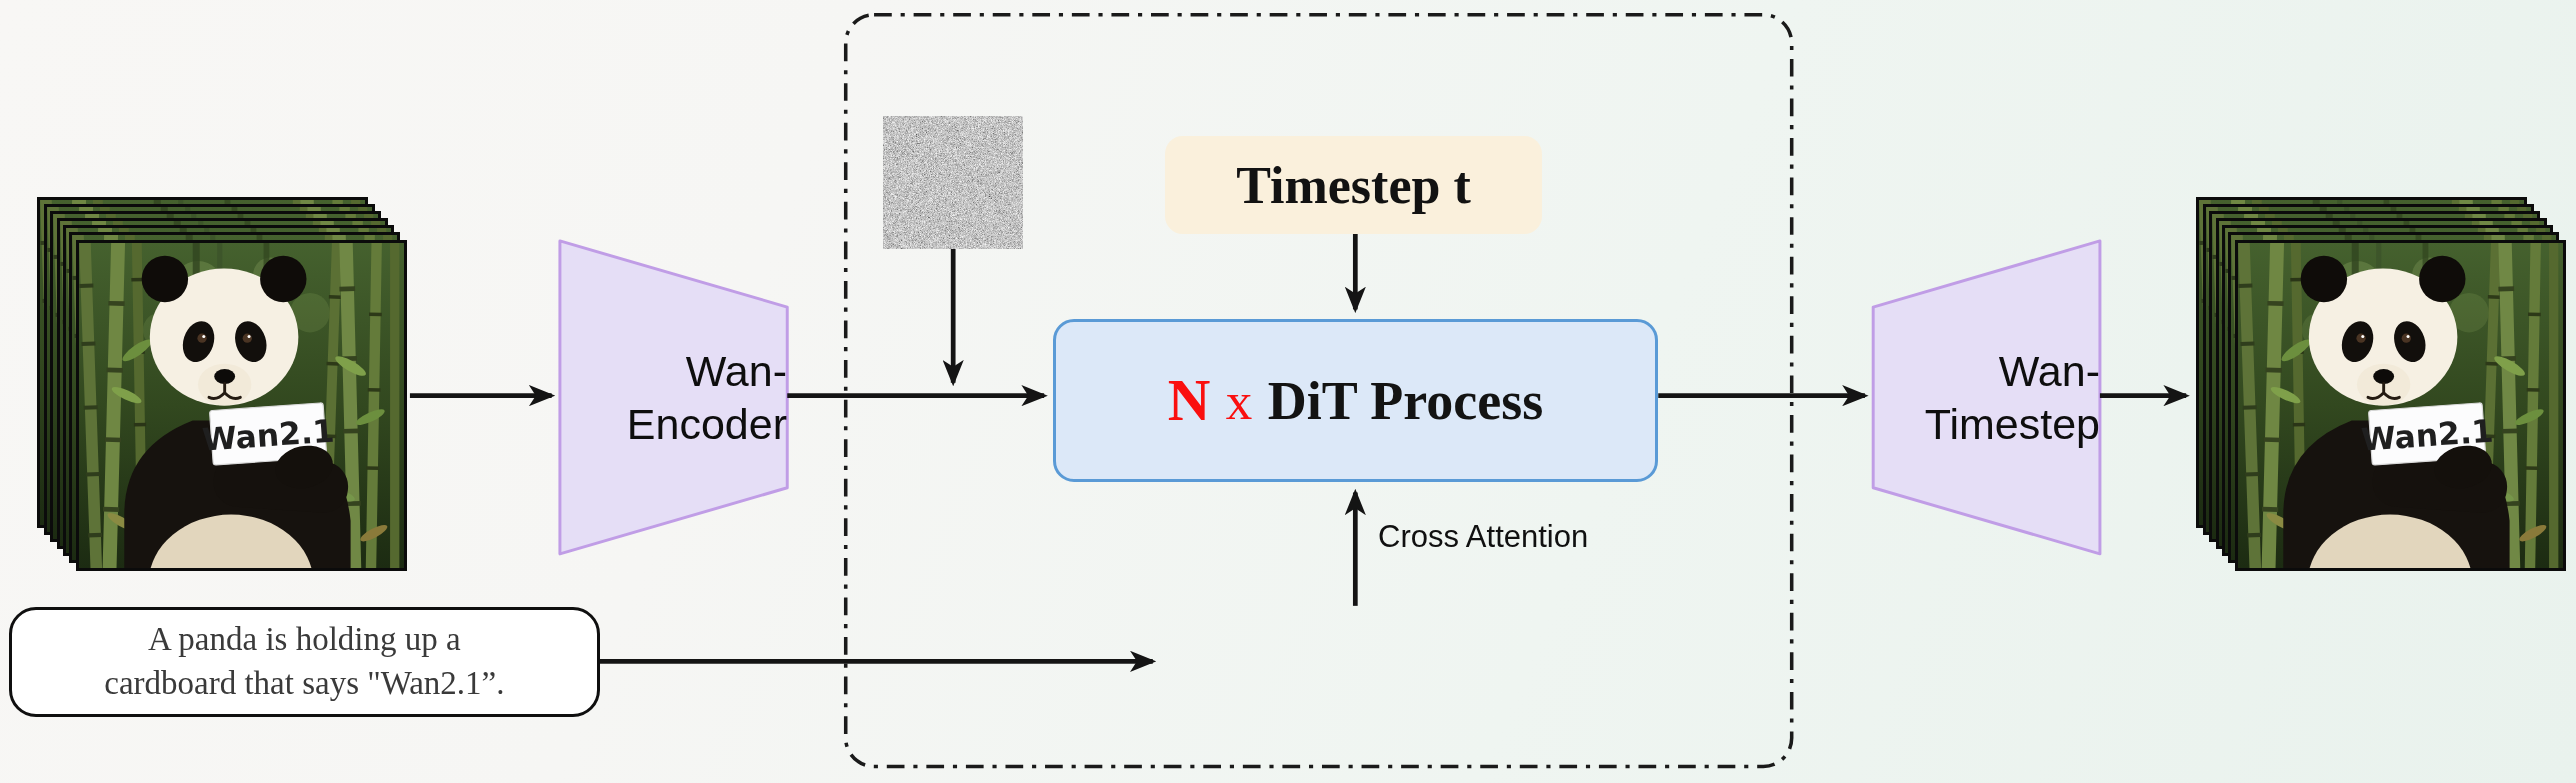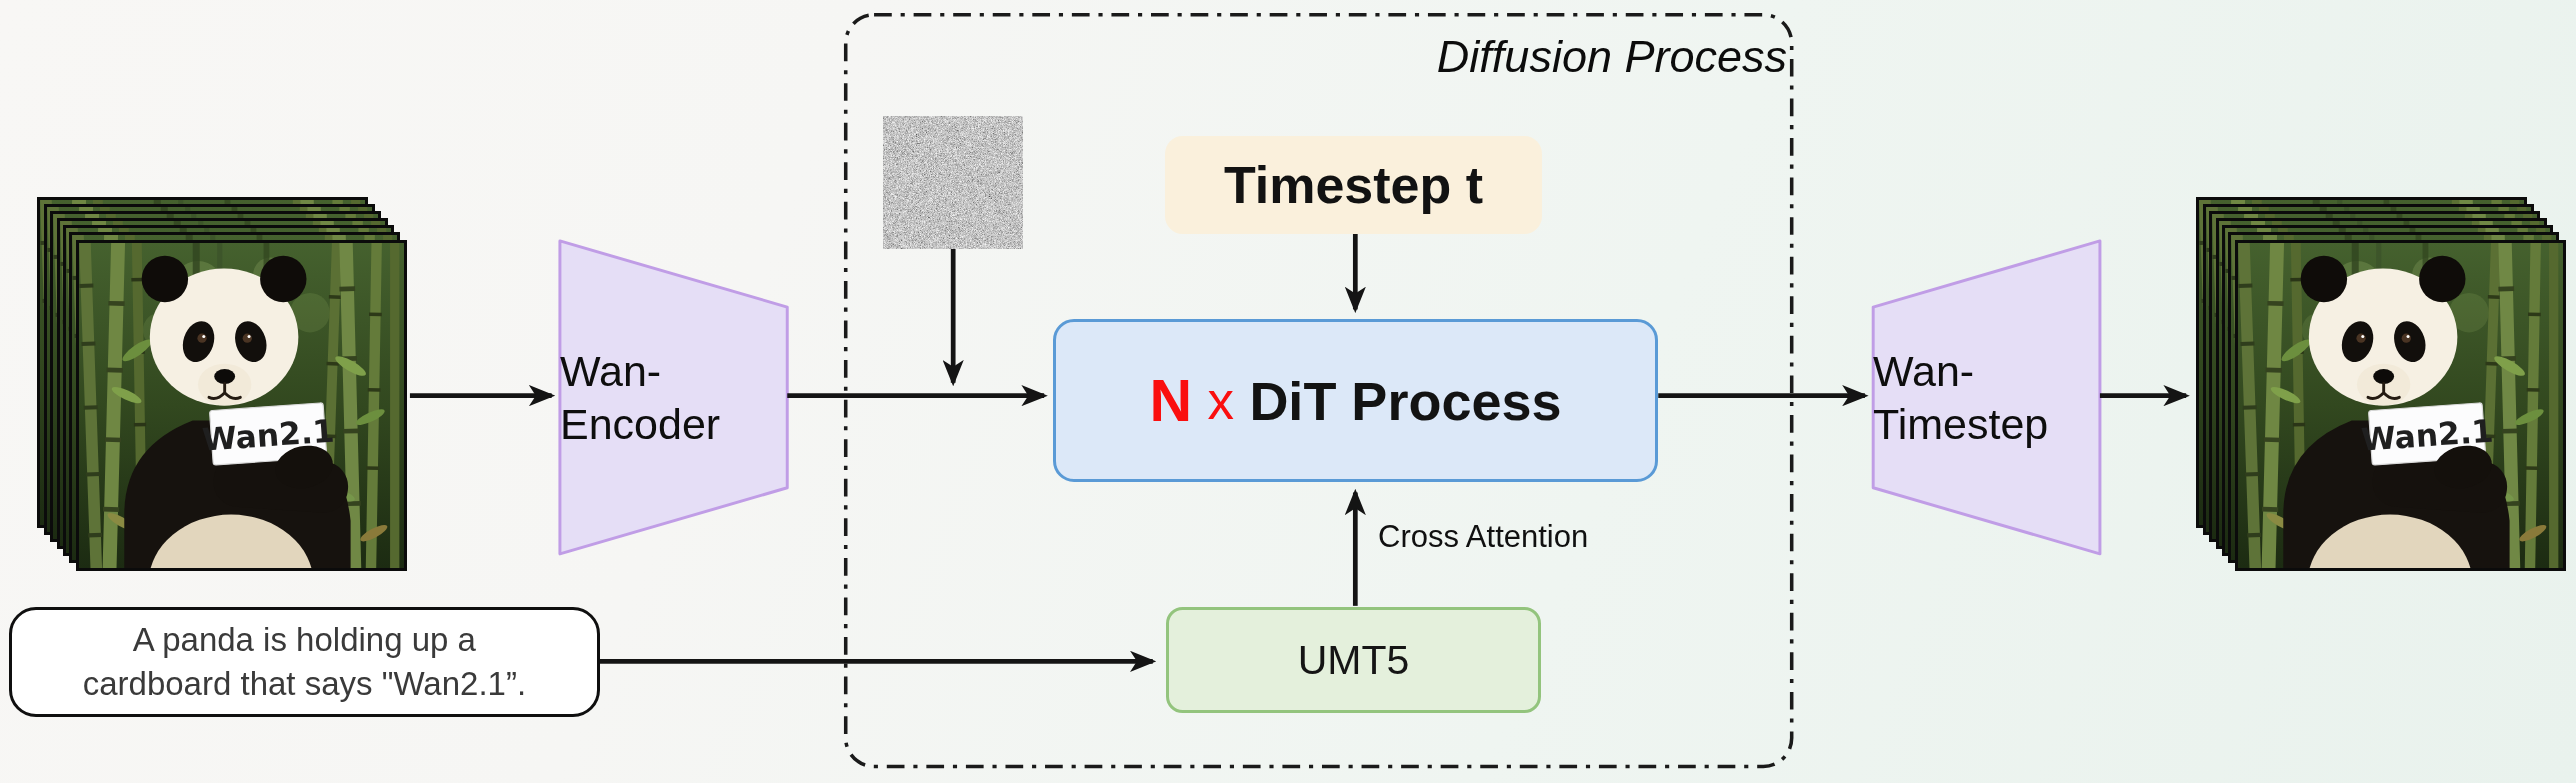--- a/index.html
+++ b/index.html
@@ -17,20 +17,21 @@
   .frame {
     position:absolute; width:331px; height:331px;
     border:3px solid #0b0b0b; background:#2e441f; overflow:hidden;
   }
   .frame svg { display:block; width:100%; height:100%; }
 
   
   .node {
     position:absolute; display:flex; align-items:center; justify-content:center;
     text-align:center;
+    font-family:Liberation Serif, serif;
   }
   #timestep-box {
     left:1165px; top:136px; width:377px; height:98px; border-radius:17.7px;
     background:var(--timestep_fill);
     font-size:52px; font-weight:600; color:#121212;
   }
   #dit-box {
     left:1053px; top:319px; width:605px; height:163px; border-radius:21px;
     background:var(--dit_fill); border:3px solid var(--dit_border);
     gap:15.4px;
@@ -44,21 +45,21 @@
     font-size:41px; font-weight:500; color:#151515;
   }
   #prompt-box {
     left:8.9px; top:607px; width:591px; height:110px; border-radius:27px;
     background:#ffffff; border:3.5px solid #0f0f0f;
     font-size:33px; font-weight:400; color:#3a3a3a; line-height:1.32;
     flex-direction:column;
   }
   .trap-label {
     position:absolute; width:227px; display:flex; flex-direction:column;
-    align-items:flex-start; justify-content:center; text-align:center;
+    align-items:flex-end; justify-content:center; text-align:center;
     font-size:43px; font-weight:500; line-height:1.22; color:#0e0e0e;
   }
   #encoder-label { left:560px; top:334px; height:127px; }
   #decoder-label { left:1873px; top:334px; height:127px; }
 
   #diffusion-title {
     position:absolute; right:789px; top:31px;
     font-size:45px; font-style:italic; font-weight:500; color:#0c0c0c;
     white-space:nowrap;
   }
@@ -248,21 +249,20 @@
 
   <div class="trap-label" id="encoder-label">
     <span>Wan-</span>
     <span>Encoder</span>
   </div>
   <div class="trap-label" id="decoder-label">
     <span>Wan-</span>
     <span>Timestep</span>
   </div>
 
-  <div id="diffusion-title">Diffusion Process</div>
 
   <div class="abs" id="noise-patch">
     <svg width="140" height="133" viewBox="0 0 237 225">
       <filter id="nzf" x="0" y="0" width="100%" height="100%">
         <feTurbulence type="fractalNoise" baseFrequency="0.9" numOctaves="2" seed="7" stitchTiles="stitch"></feTurbulence>
         <feColorMatrix type="saturate" values="0"></feColorMatrix>
         <feComponentTransfer>
           <feFuncA type="linear" slope="0" intercept="1"></feFuncA>
           <feFuncR type="linear" slope="1.5" intercept="-0.2"></feFuncR>
           <feFuncG type="linear" slope="1.5" intercept="-0.2"></feFuncG>
@@ -278,23 +278,20 @@
   </div>
 
   <div class="node" id="dit-box">
     <span class="n">N</span>
     <span class="x">x</span>
     <span class="lbl">DiT Process</span>
   </div>
 
   <div id="cross-attention-label">Cross Attention</div>
 
-  <div class="node" id="umt5-box">
-    <span>UMT5</span>
-  </div>
 
   <div class="stack" style="left:2196px; top:197px;">
     <div class="frame" style="left:0px;  top:0px;">
         <svg viewBox="0 0 560 560">
           <use href="#panda-sym"></use>
         </svg>
       </div>
     <div class="frame" style="left:6.5px; top:7px;">
         <svg viewBox="0 0 560 560">
           <use href="#panda-sym"></use>

